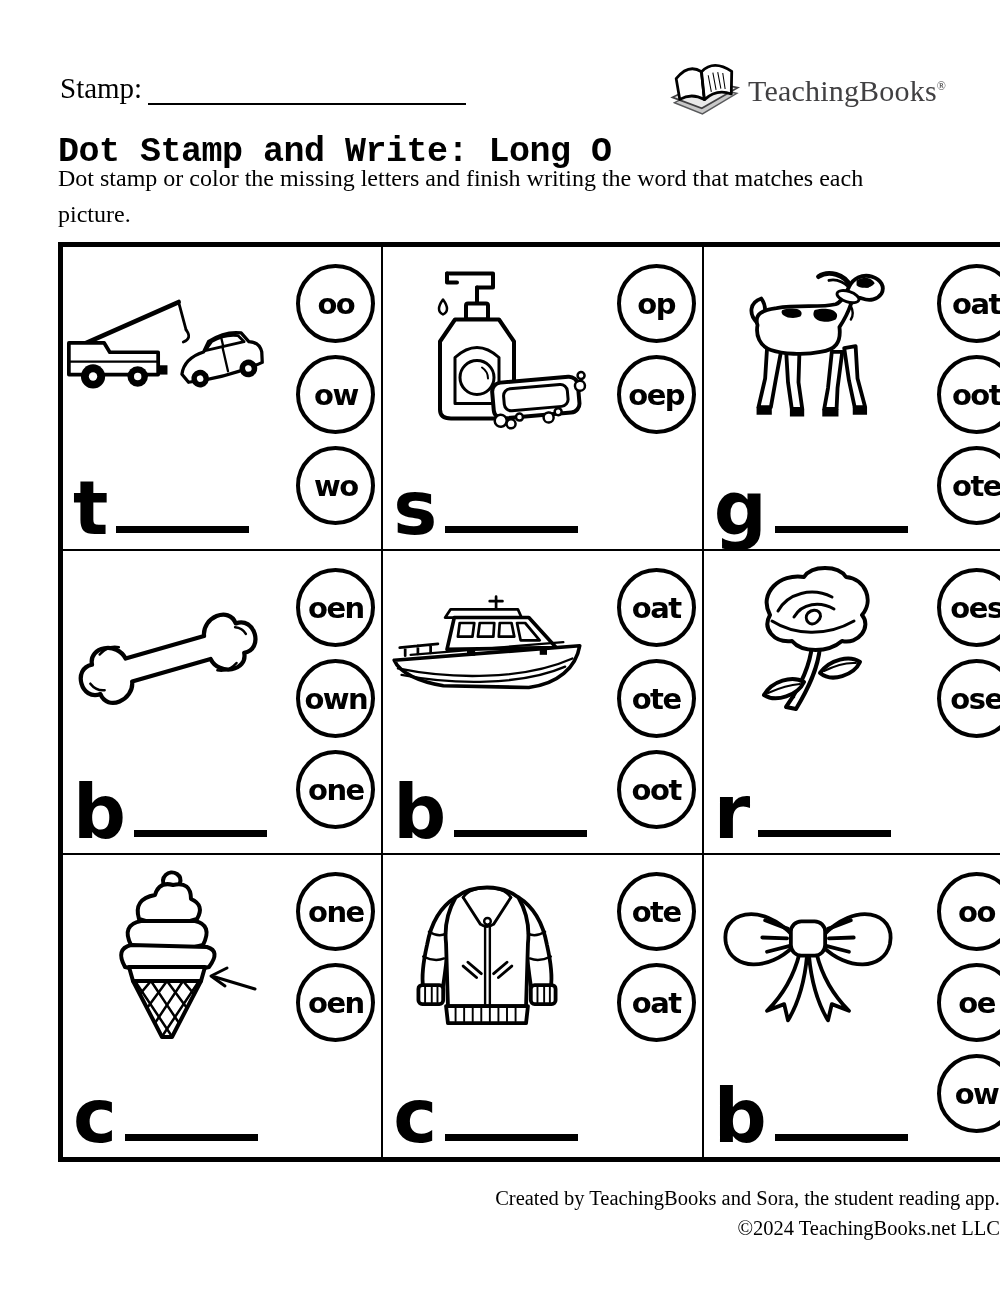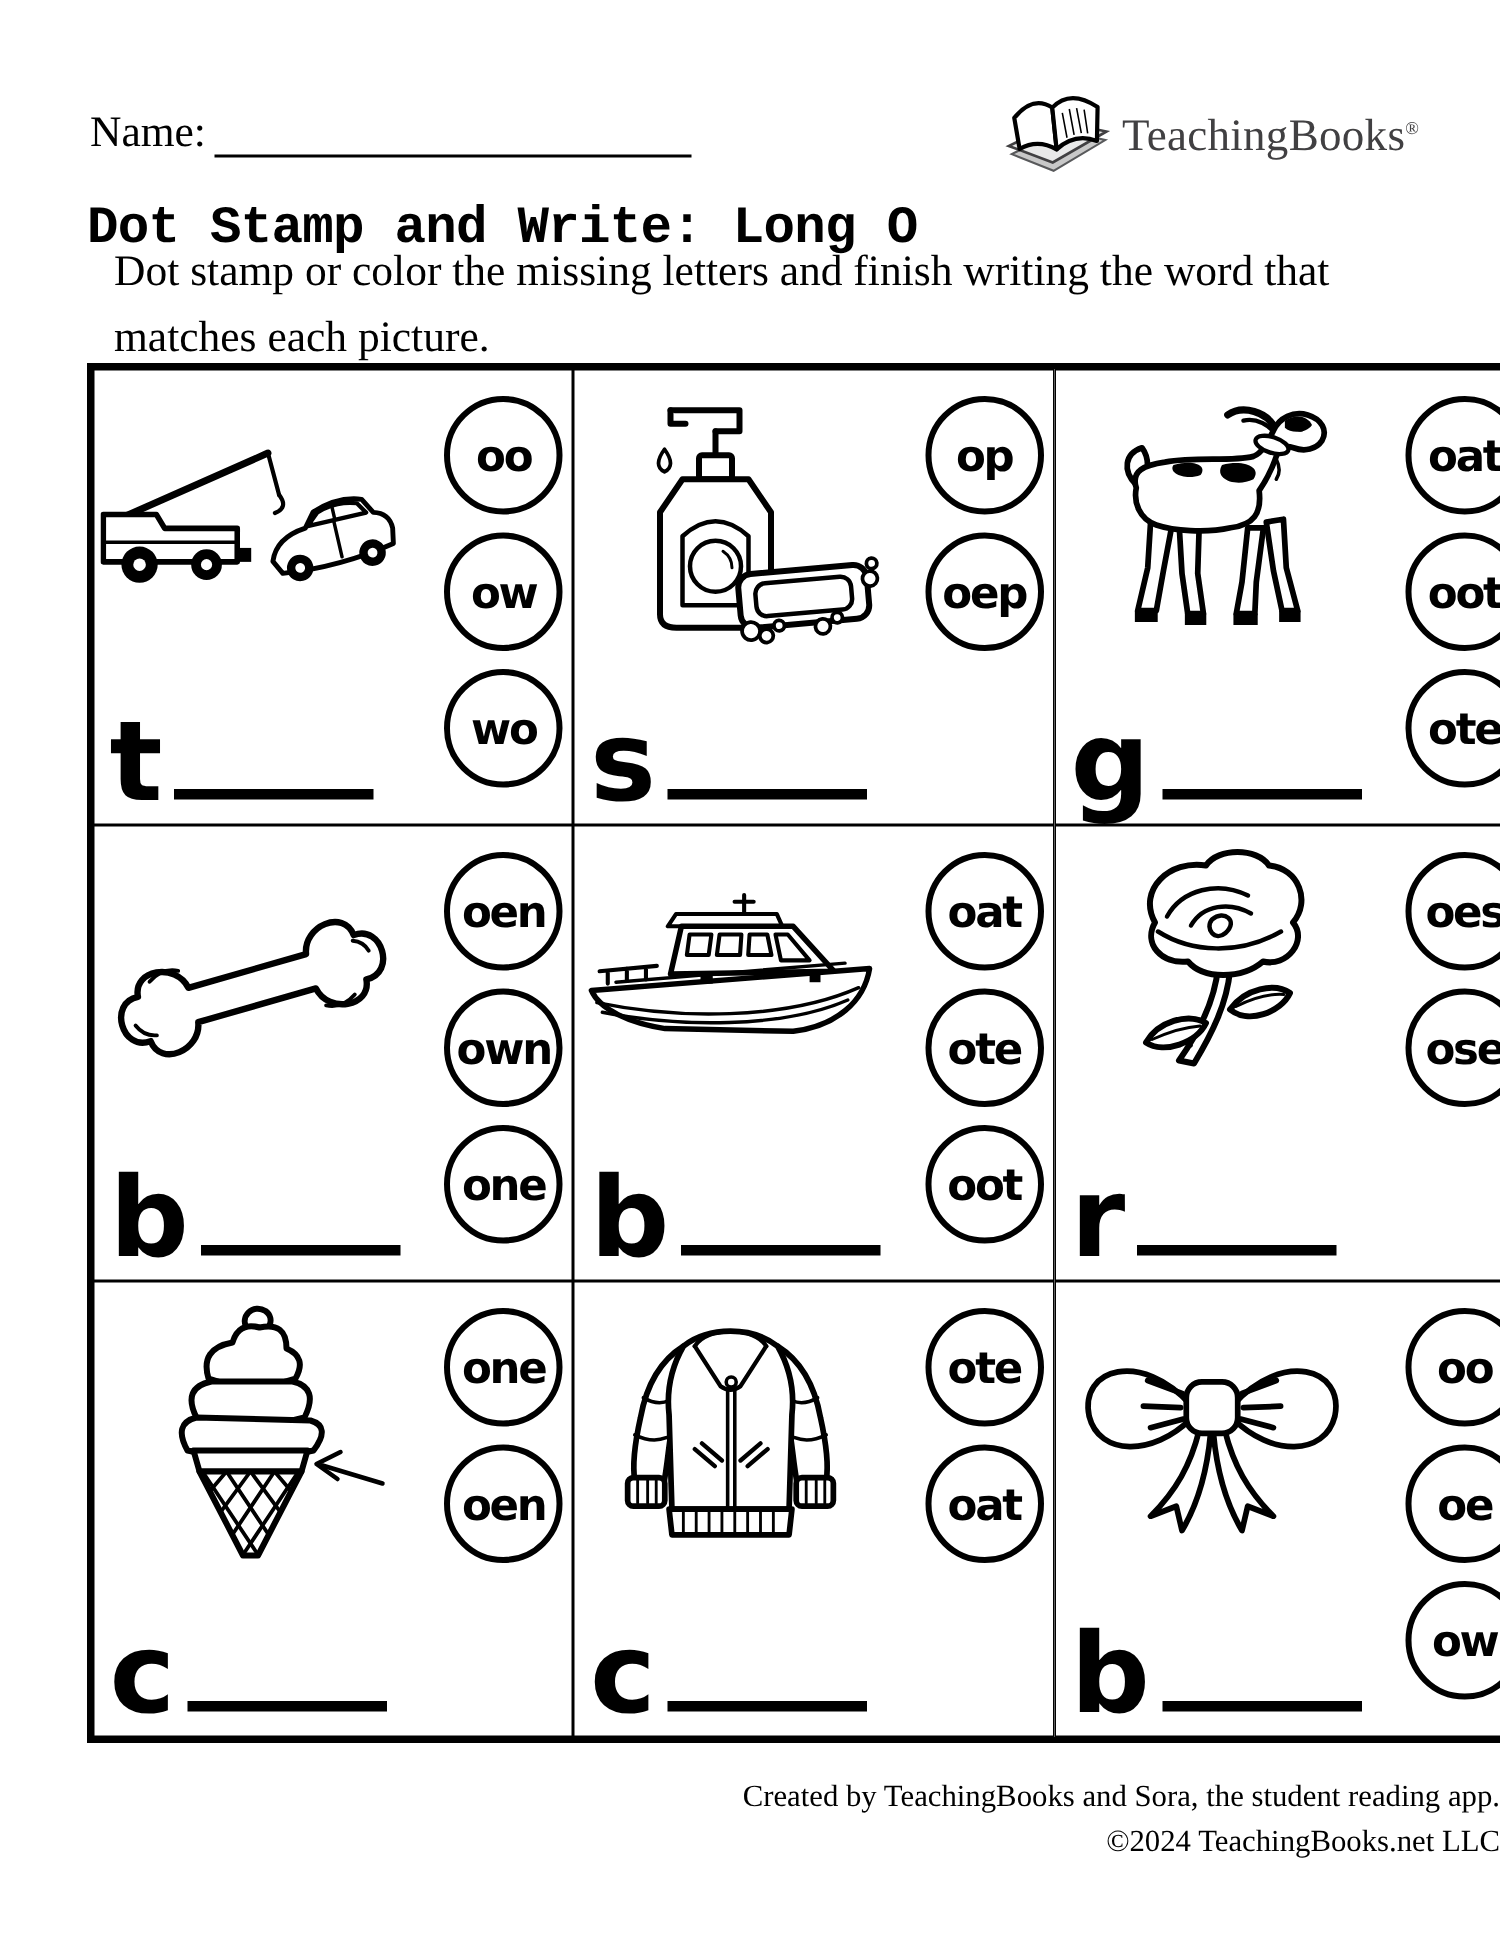--- a/index.html
+++ b/index.html
@@ -8,21 +8,21 @@
     width:1000px; height:1294px; position:relative;
     font-family:"Liberation Serif", serif; color:#000; overflow:hidden;
   }
   
   .name-row { position:absolute; left:60px; top:72px; font-size:29px; }
   .name-line { display:inline-block; width:318px; border-bottom:2.5px solid #000; height:30px; vertical-align:bottom; margin-left:6px; }
   .logo { position:absolute; left:664px; top:54px; display:flex; align-items:center; }
   .logo-text { font-size:30px; color:#414042; letter-spacing:0.2px; }
   .logo-reg { font-size:12px; color:#414042; vertical-align:super; }
   .title { position:absolute; left:58px; top:132px; font-size:35px; font-weight:bold; letter-spacing:-0.5px;font-family:Liberation Mono, monospace; }
-  .instructions { position:absolute; left:58px; top:160px; width:866px; font-size:29px; line-height:1.5;margin-left:18px; }
+  .instructions { position:absolute; left:58px; top:160px; width:866px; font-size:24px; line-height:1.5; }
   
   .grid {
     position:absolute; left:58px; top:242px; width:969px; height:920px;
     display:grid; grid-template-columns:repeat(3,1fr); grid-template-rows:repeat(3,1fr);
     border:4px solid #000; background:#fff;
   }
   .cell { border:1.5px solid #000; position:relative; background:#fff; }
   .pic { position:absolute; left:4px; top:8px; width:200px; height:188px; }
   .pic svg { width:100%; height:100%; }
   .options { position:absolute; right:6px; top:17px; display:flex; flex-direction:column; gap:12px; }
@@ -36,21 +36,21 @@
   .blank { width:133px; border-bottom:7px solid #000; height:10px; margin-left:8px; margin-bottom:2px; }
   
   .footer { position:absolute; left:0; top:1184px; width:100%; text-align:right; font-size:20.5px; line-height:1.45; }
   
   .art { stroke:#000; fill:none; stroke-width:4; stroke-linecap:round; stroke-linejoin:round; }
 </style>
 </head>
 <body>
 
 <div class="name-row">
-  <span>Name:</span><span class="name-line"></span>
+  <span>Stamp:</span><span class="name-line"></span>
 </div>
 
 <div class="logo">
   <svg width="84" height="74" viewBox="0 0 120 100">
     <g transform="rotate(-6 60 55)">
       <path d="M14,62 L52,82 L104,58 L62,44 Z" fill="#c8c8c8" stroke="#58595b" stroke-width="2"></path>
       <path d="M12,54 L52,74 L106,50 L62,36 Z" fill="#e9e9e9" stroke="#414042" stroke-width="2.5"></path>
       <path d="M20,28 Q40,8 57,22 L57,62 Q40,50 22,58 Z" fill="#fff" stroke="#000" stroke-width="4" stroke-linejoin="round"></path>
       <path d="M57,22 Q76,6 100,26 L96,58 Q76,48 57,62 Z" fill="#fff" stroke="#000" stroke-width="4" stroke-linejoin="round"></path>
       <path d="M66,28 l2,24 M73,25 l2,25 M80,25 l2,24 M87,27 l1,23" stroke="#000" stroke-width="1.5" fill="none"></path>

